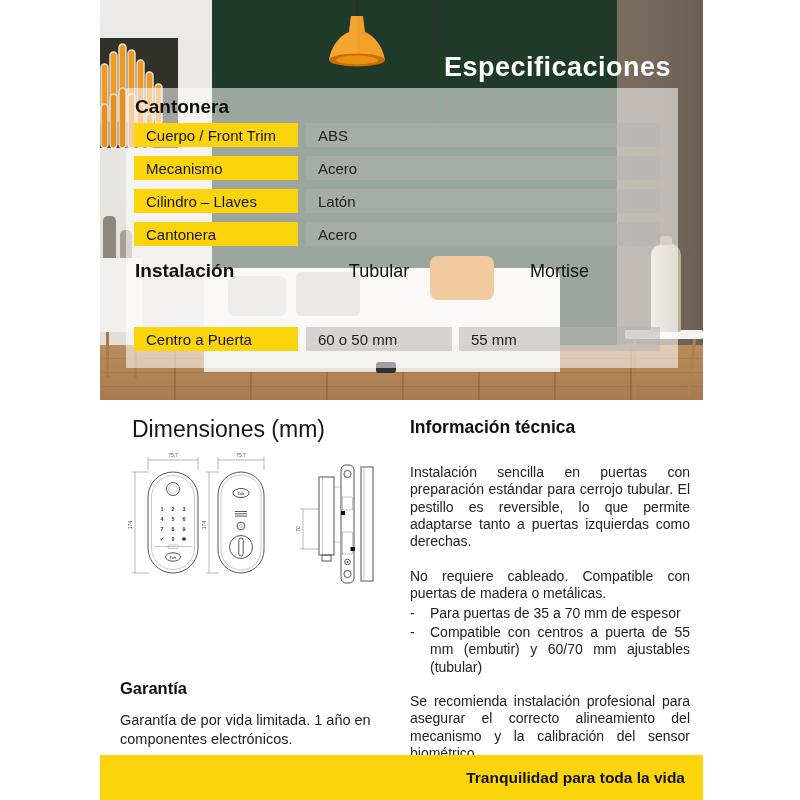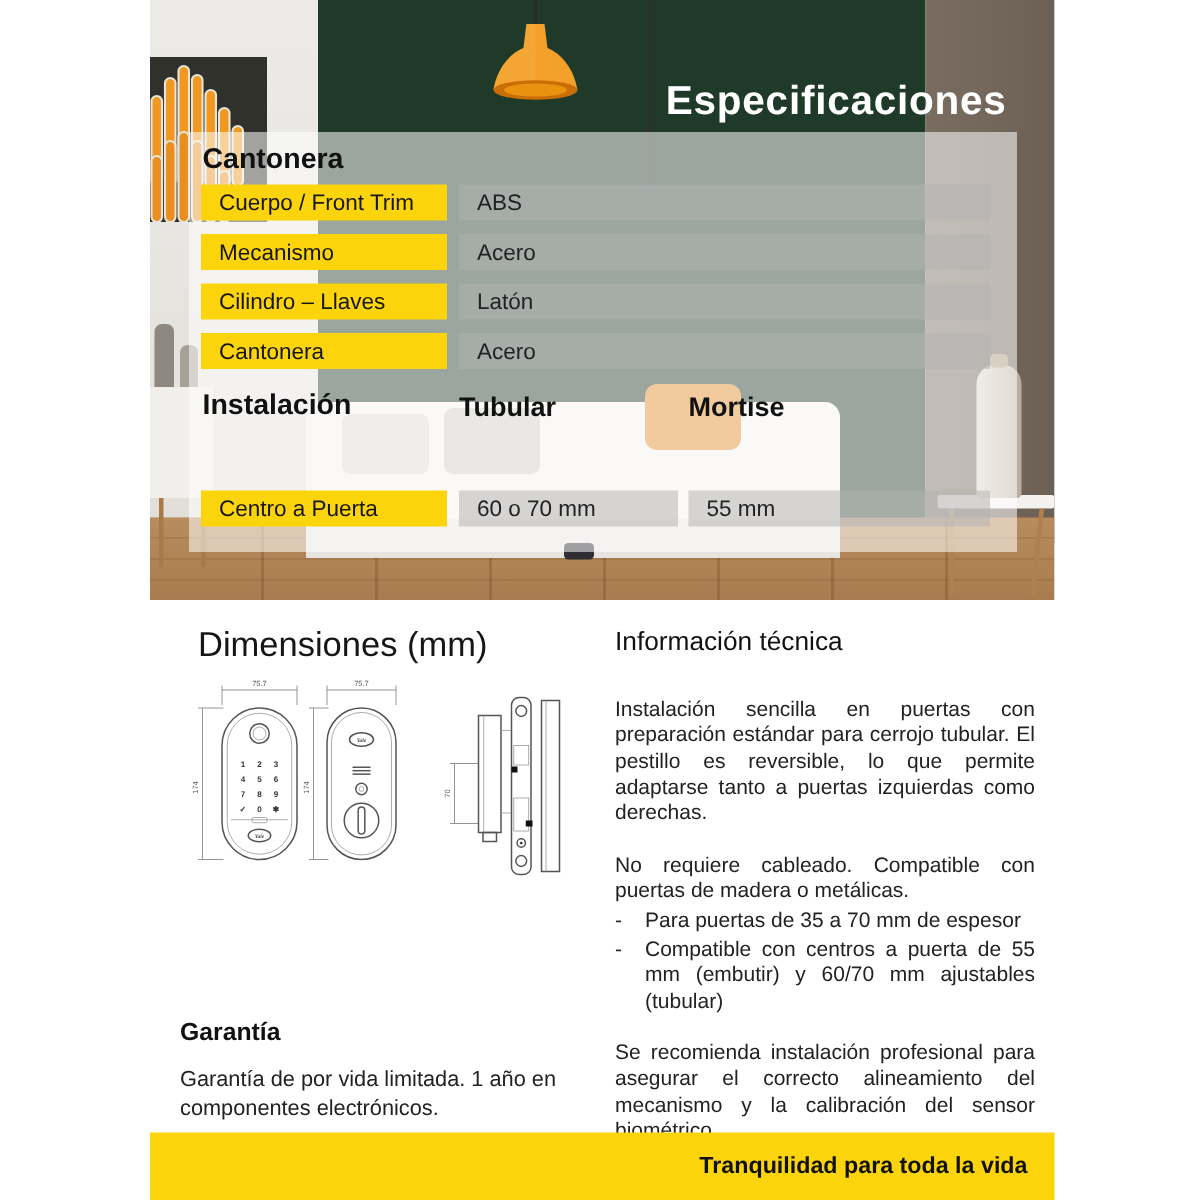--- a/index.html
+++ b/index.html
@@ -46,21 +46,21 @@
 
   .hero-title{position:absolute;top:52px;left:100px;width:571px;text-align:right;
       color:#fff;font-size:27px;font-weight:700;letter-spacing:.5px;z-index:12}
 
   
   .panel{position:absolute;left:126px;top:88px;width:552px;height:280px;
          background:rgba(255,255,255,.55);z-index:10}
   .panel h2{position:absolute;left:9px;font-size:19px;font-weight:700;color:#111}
   .h-materiales{top:8px}
   .h-instalacion{top:172px}
-  .col-head{position:absolute;top:173px;font-size:18px;font-weight:700;color:#111;text-align:left}
+  .col-head{position:absolute;top:173px;font-size:18px;font-weight:400;color:#111;text-align:center}
   .col-head.tub{left:180px;width:146px}
   .col-head.mor{left:333px;width:201px}
   .spec-row{position:absolute;left:0;width:552px;height:28px}
   .cell{position:absolute;top:0;height:24px;display:flex;align-items:center;
         padding-left:12px;font-size:15px;color:#161616}
   .cell.label{left:8px;width:164px;background:var(--brand-yellow)}
   .cell.value{left:180px;background:rgba(178,178,178,.52);color:#222}
   .cell.value.colA{width:146px}
   .cell.value.colB{left:333px;width:201px}
   .cell.value.wide{width:354px}
@@ -70,21 +70,21 @@
   .dims-heading{position:absolute;left:132px;top:416px;font-size:23px;font-weight:400;color:#161616}
   .drawings{position:absolute;left:123px;top:447px;width:270px;height:165px}
   .draw-line{stroke:#555;stroke-width:1;fill:none}
   .draw-thin{stroke:#9a9a9a;stroke-width:.55;fill:none}
   .dim-line{stroke:#888;stroke-width:.6;fill:none}
   .dim-text{font-size:5px;fill:#555;font-family:"Liberation Sans",sans-serif}
   .key-text{font-size:5.4px;font-weight:700;fill:#333;font-family:"Liberation Sans",sans-serif}
   .logo-text{font-size:3.6px;font-weight:700;font-style:italic;fill:#444;font-family:"Liberation Serif",serif}
 
   .info{position:absolute;left:410px;top:417px;width:280px;color:#222}
-  .info h3{font-size:17.5px;font-weight:400;color:#111;margin-bottom:26px}
+  .info h3{font-size:17.5px;font-weight:700;color:#111;margin-bottom:26px}
   .info p{font-size:14px;line-height:1.24;text-align:justify;margin-bottom:17px}
   .info p.tight{margin-bottom:2px}
   .bullet{display:flex;font-size:14px;line-height:1.24;margin-bottom:2px}
   .bullet .dash{width:11px;flex:none}
   .bullet .btxt{flex:1;text-align:justify;padding-left:9px}
   .bullet.last{margin-bottom:17px}
 
   .warranty{position:absolute;left:120px;top:679px;width:268px;color:#222}
   .warranty h3{font-size:16.5px;font-weight:700;color:#111;margin-bottom:13px}
   .warranty p{font-size:14.5px;line-height:1.3}
@@ -175,21 +175,21 @@
       <div class="cell label">Cantonera</div>
       <div class="cell value wide">Acero</div>
     </div>
 
     <h2 class="h-instalacion">Instalación</h2>
     <div class="col-head tub">Tubular</div>
     <div class="col-head mor">Mortise</div>
 
     <div class="spec-row r6">
       <div class="cell label">Centro a Puerta</div>
-      <div class="cell value colA">60 o 70 mm</div>
+      <div class="cell value colA">60 o 50 mm</div>
       <div class="cell value colB">55 mm</div>
     </div>
   </div>
 
   <div class="dims-heading">Dimensiones (mm)</div>
 
   <svg class="drawings" viewBox="0 0 270 165">
 
     <g>
       <line class="dim-line" x1="25" y1="13" x2="75" y2="13"></line>

